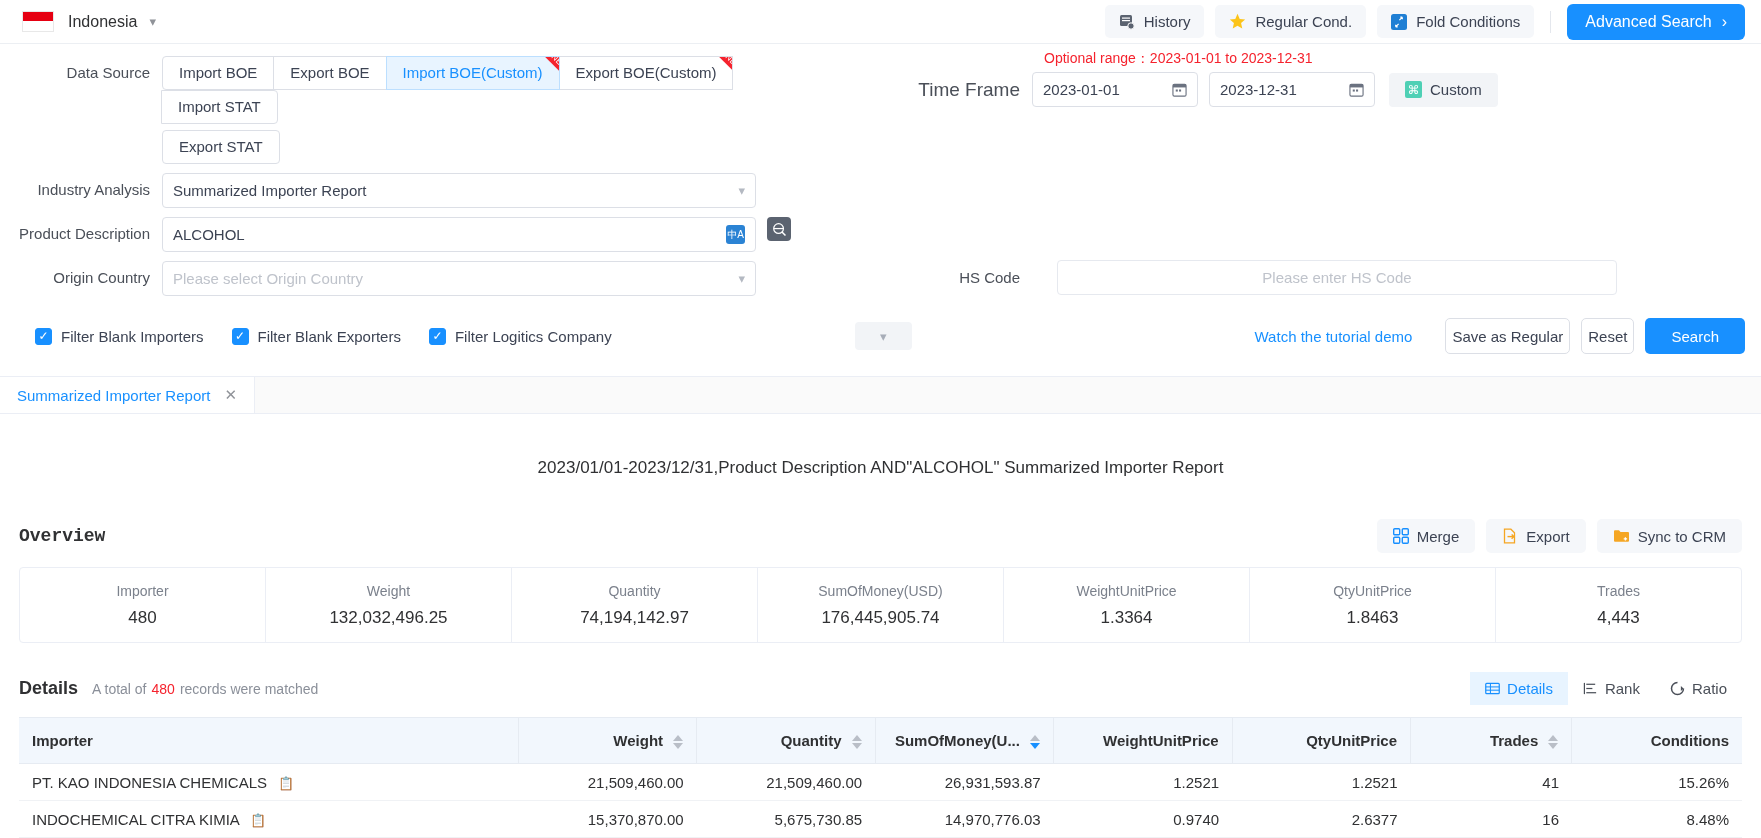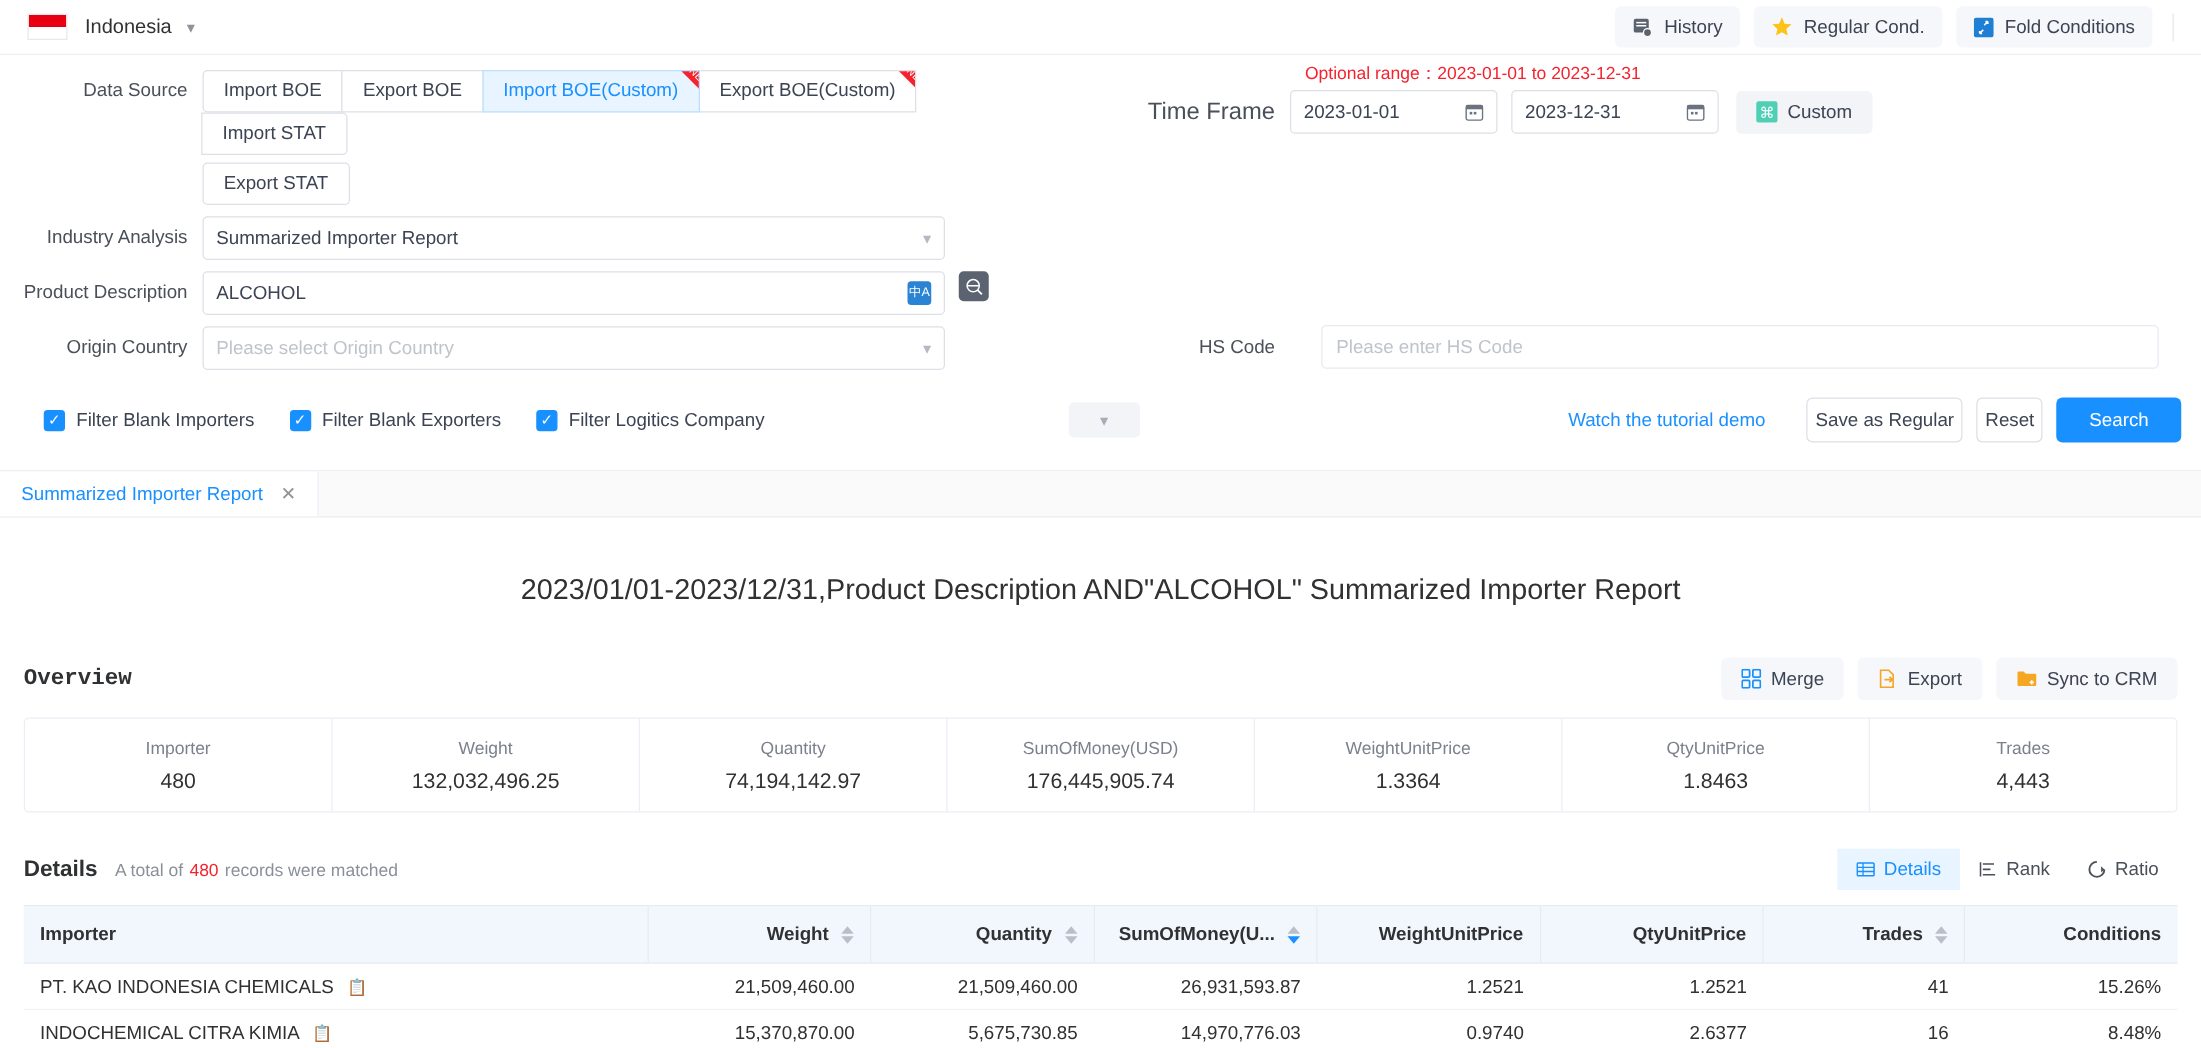--- a/index.html
+++ b/index.html
@@ -199,24 +199,24 @@
   .side-icon {
     width: 24px; height: 24px; border-radius: 4px;
     background: #5b6370; color: #fff; margin-left: 11px;
     display: inline-flex; align-items: center; justify-content: center;
     font-size: 14px; cursor: pointer; flex: none;
   }
 
   .hs-block { position: absolute; left: 900px; top: 216px; display: flex; align-items: center; gap: 25px; }
   .hs-lbl { width: 132px; text-align: right; padding-right: 12px; font-size: 15px; color: #4a4f58; }
   .hs-input {
-    width: 670px; height: 35px;
+    width: 560px; height: 35px;
     border: 1px solid #e6e9ef; border-radius: 4px;
     display: flex; align-items: center; padding: 0 11px;
-    font-size: 15px; color: #bfc3cb; background: #fff;
+    font-size: 15px; color: #bfc3cb; background: #fff; justify-content: center;
   }
 
   
   .cbrow {
     display: flex; align-items: center;
     margin: 22px 0 0 19px;
     padding-bottom: 22px;
   }
   .cb {
     width: 17px; height: 17px;
@@ -269,21 +269,21 @@
     font-size: 15px;
     color: #1890ff;
     cursor: pointer;
   }
   .rtab .x { color: #909399; font-size: 15px; cursor: pointer; }
 
   
   .report { padding: 0 19px; }
   .report-title {
     text-align: center;
-    font-size: 23px;
+    font-size: 17px;
     color: #303133;
     margin: 44px 0 0 0;
     font-weight: normal;
   }
   .ovhead {
     display: flex; align-items: center;
     margin: 41px 0 14px 0;
   }
   .ovhead h3 { font-size: 18px; margin: 0; color: #303133; font-family: Liberation Mono, monospace; }
   .ovbtns { margin-left: auto; display: flex; gap: 11px; }
@@ -405,20 +405,24 @@
           <rect width="16" height="16" rx="2.5" fill="#1f7fd4"></rect>
           <path d="M11.3 3.2 L8.4 6.1 M11.3 3.2 L9.3 3.2 M11.3 3.2 L11.3 5.2" stroke="#fff" stroke-width="1.2" fill="none"></path>
           <path d="M4.7 12.8 L7.6 9.9 M4.7 12.8 L6.7 12.8 M4.7 12.8 L4.7 10.8" stroke="#fff" stroke-width="1.2" fill="none"></path>
         </svg>
     </span>
     <span>Fold Conditions</span>
   </div>
 
   <div class="sep-v"></div>
 
+  <div class="adv-btn">
+    <span>Advanced Search</span>
+    <span>›</span>
+  </div>
 </div>
 
 <div class="panel">
 
   <div class="row">
     <div class="lbl">Data Source</div>
     <div>
       <div class="tabgroup">
         <div class="tab"><span>Import BOE</span></div>
         <div class="tab"><span>Export BOE</span></div>

